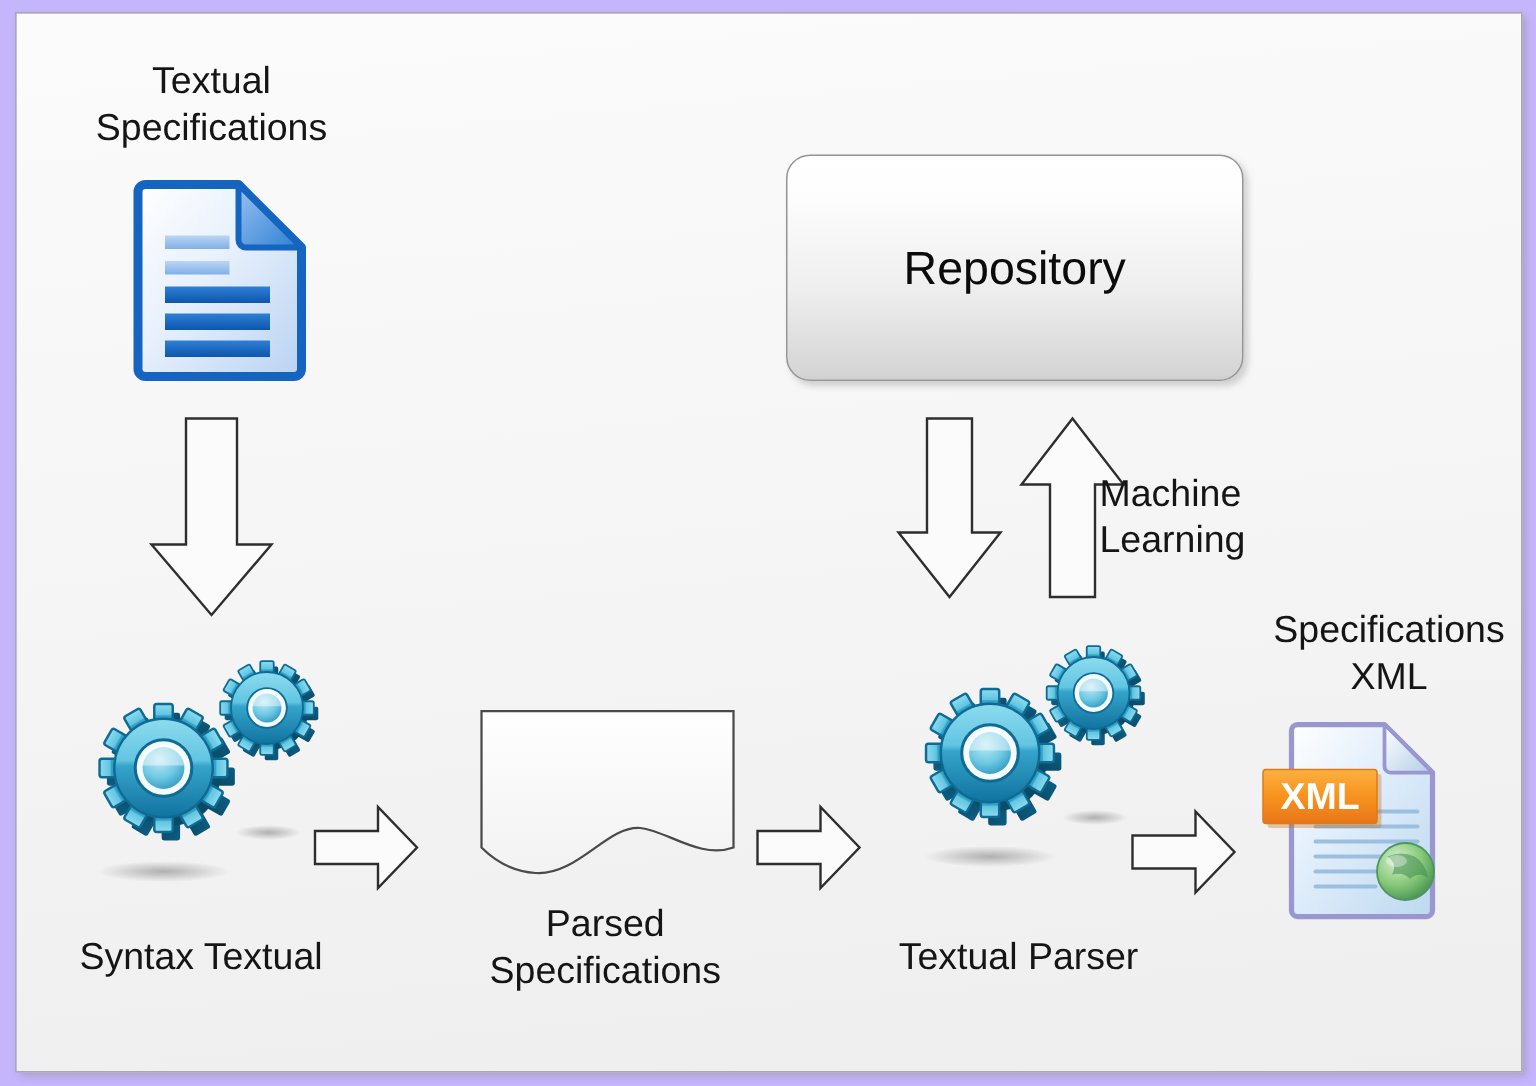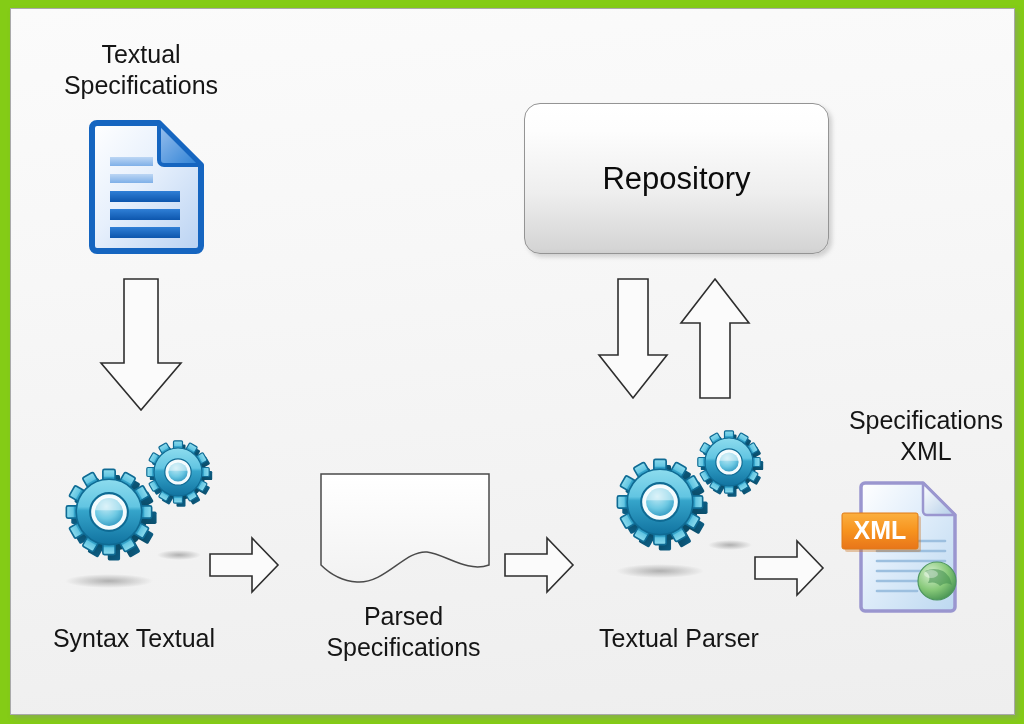--- a/index.html
+++ b/index.html
@@ -10,21 +10,21 @@
   body {
     width: 1024px;
     height: 724px;
     font-family: "Liberation Sans", sans-serif;
     overflow: hidden;
   }
   #canvas {
     position: relative;
     width: 1024px;
     height: 724px;
-    background: #84cc16;
+    background: #c4b5fd;
   }
   
   #frame {
     position: absolute;
     left: 10px;
     top: 8px;
     width: 1005px;
     height: 707px;
     box-sizing: border-box;
     border: 1px solid #a9a9a9;
@@ -167,20 +167,22 @@
         <path d="M21 2 L51 2 L51 78 L70 78 L36 121 L2 78 L21 78 Z" fill="#fbfbfb" stroke="#2e2e2e" stroke-width="1.6" stroke-linejoin="miter"></path>
       </svg>
     </div>
 
     <div class="blockarrow" id="arrow-up-ml">
       <svg width="72" height="124" viewBox="0 0 72 124">
         <path d="M36 2 L70 46 L51 46 L51 121 L21 121 L21 46 L2 46 Z" fill="#fbfbfb" stroke="#2e2e2e" stroke-width="1.6" stroke-linejoin="miter"></path>
       </svg>
     </div>
 
+    <div class="label" id="label-machine-learning">Machine
+Learning</div>
 
     <div class="gears" id="gears-syntax">
       <svg width="180" height="170" viewBox="0 0 180 170">
         <defs>
           <linearGradient id="gearGradA" x1="0" y1="0" x2="0" y2="1">
             <stop offset="0%" stop-color="#8ddcee"></stop>
             <stop offset="42%" stop-color="#62c5e2"></stop>
             <stop offset="48%" stop-color="#35a4ca"></stop>
             <stop offset="100%" stop-color="#1173a0"></stop>
           </linearGradient>

